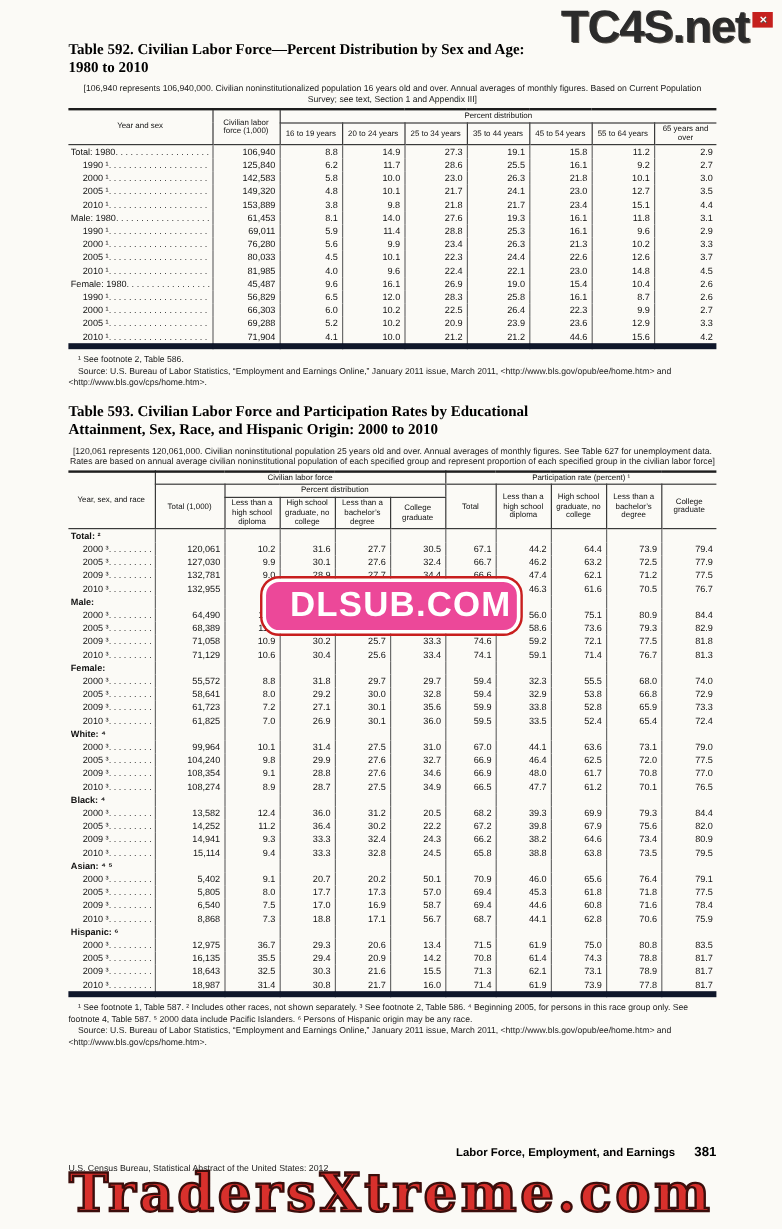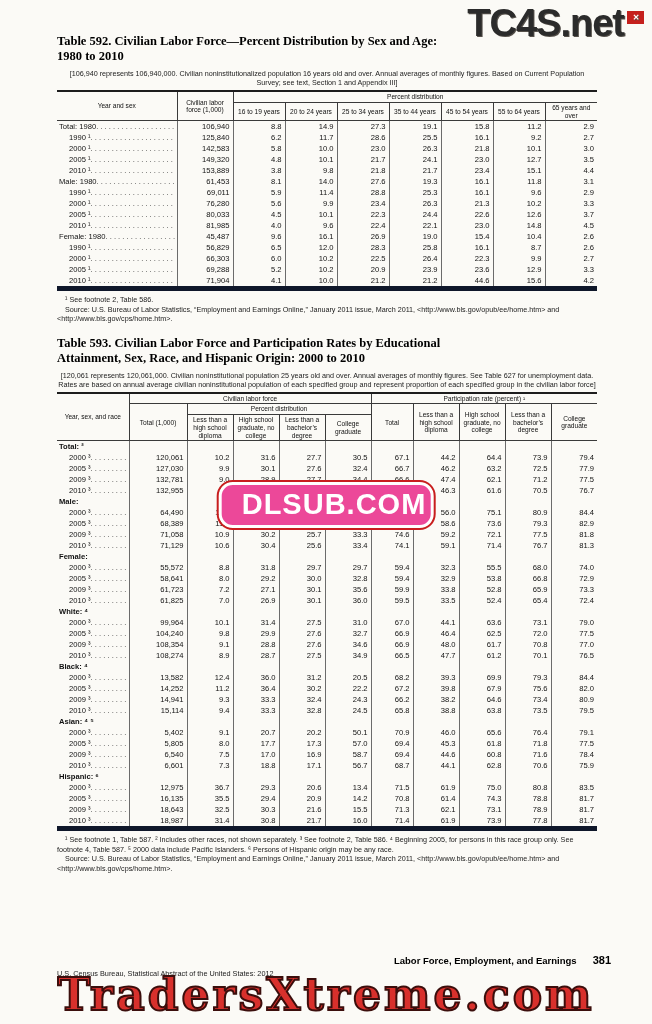--- a/index.html
+++ b/index.html
@@ -45,21 +45,21 @@
   .tbl td.stub { border-left:none; padding:1px 2px 1px 2px; }
   .sw { display:flex; align-items:baseline; overflow:hidden; }
   .lbl { white-space:nowrap; }
   .grp .lbl { font-weight:bold; }
   .ind1 .sw { padding-left:10px; }
   .dots { flex:1; min-width:0; overflow:hidden; white-space:nowrap; color:#333; }
   .dots::before { content:" . . . . . . . . . . . . . . . . . . . . . . . . . . . . . . . ."; }
 
   .fnote { font-size:7.2px; line-height:1.3; color:#1a1a1a; text-indent:8px; }
 
-  .pageref { position:absolute; right:41px; bottom:58px; z-index:1; font-weight:bold; font-size:9.5px; color:#000; }
+  .pageref { position:absolute; right:55px; bottom:58px; z-index:1; font-weight:bold; font-size:9.5px; color:#000; }
   .pf-num { font-size:11px; margin-left:16px; }
   .census-line { position:absolute; left:57px; bottom:46px; z-index:1; font-size:7.3px; color:#222; }
 
   
   .wm-top {
     position:absolute; top:2px; right:8px; z-index:6;
     font-family:"Liberation Sans", sans-serif;
     font-weight:bold; font-size:38px; letter-spacing:-1px;
     color:#2b2b2b; text-shadow:1px 1px 0 #55504a;
     white-space:nowrap;
@@ -929,21 +929,21 @@
           <td class="num">71.6</td>
           <td class="num">78.4</td>
         </tr>
         <tr>
           <td class="stub ind1">
             <div class="sw">
               <span class="lbl">2010 ³</span>
               <span class="dots"></span>
             </div>
           </td>
-          <td class="num">6,601</td>
+          <td class="num">8,868</td>
           <td class="num">7.3</td>
           <td class="num">18.8</td>
           <td class="num">17.1</td>
           <td class="num">56.7</td>
           <td class="num">68.7</td>
           <td class="num">44.1</td>
           <td class="num">62.8</td>
           <td class="num">70.6</td>
           <td class="num">75.9</td>
         </tr>

